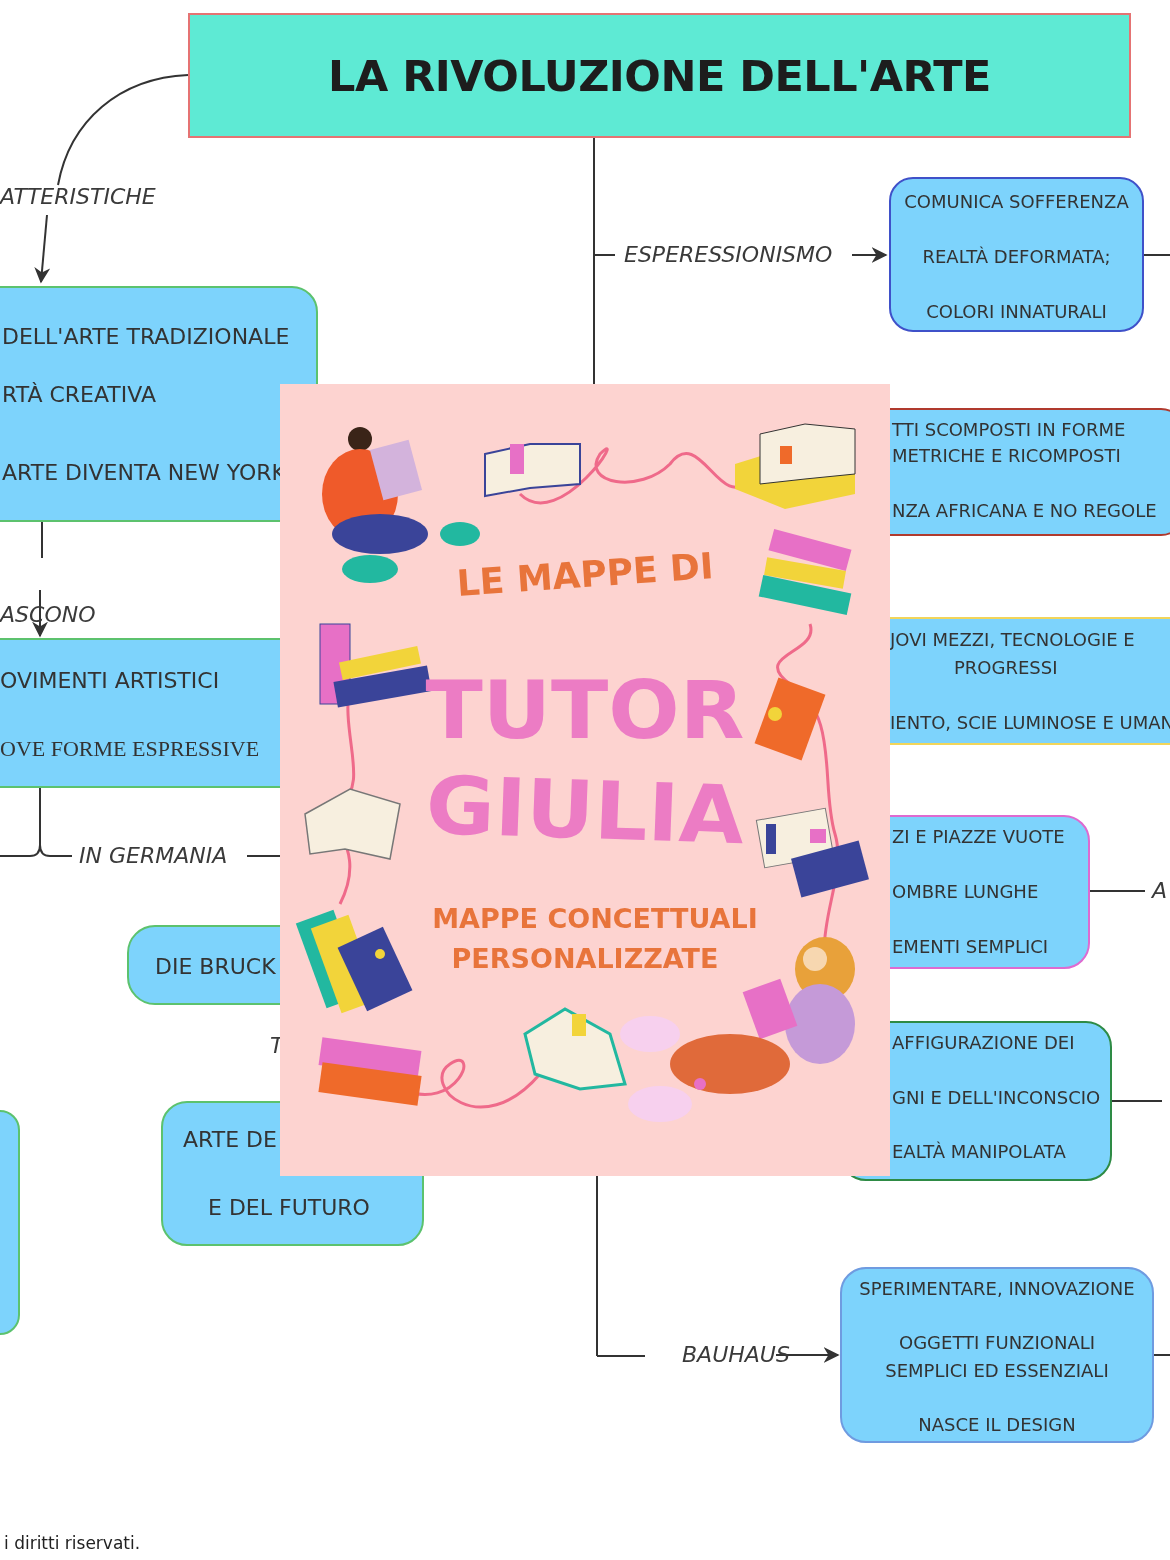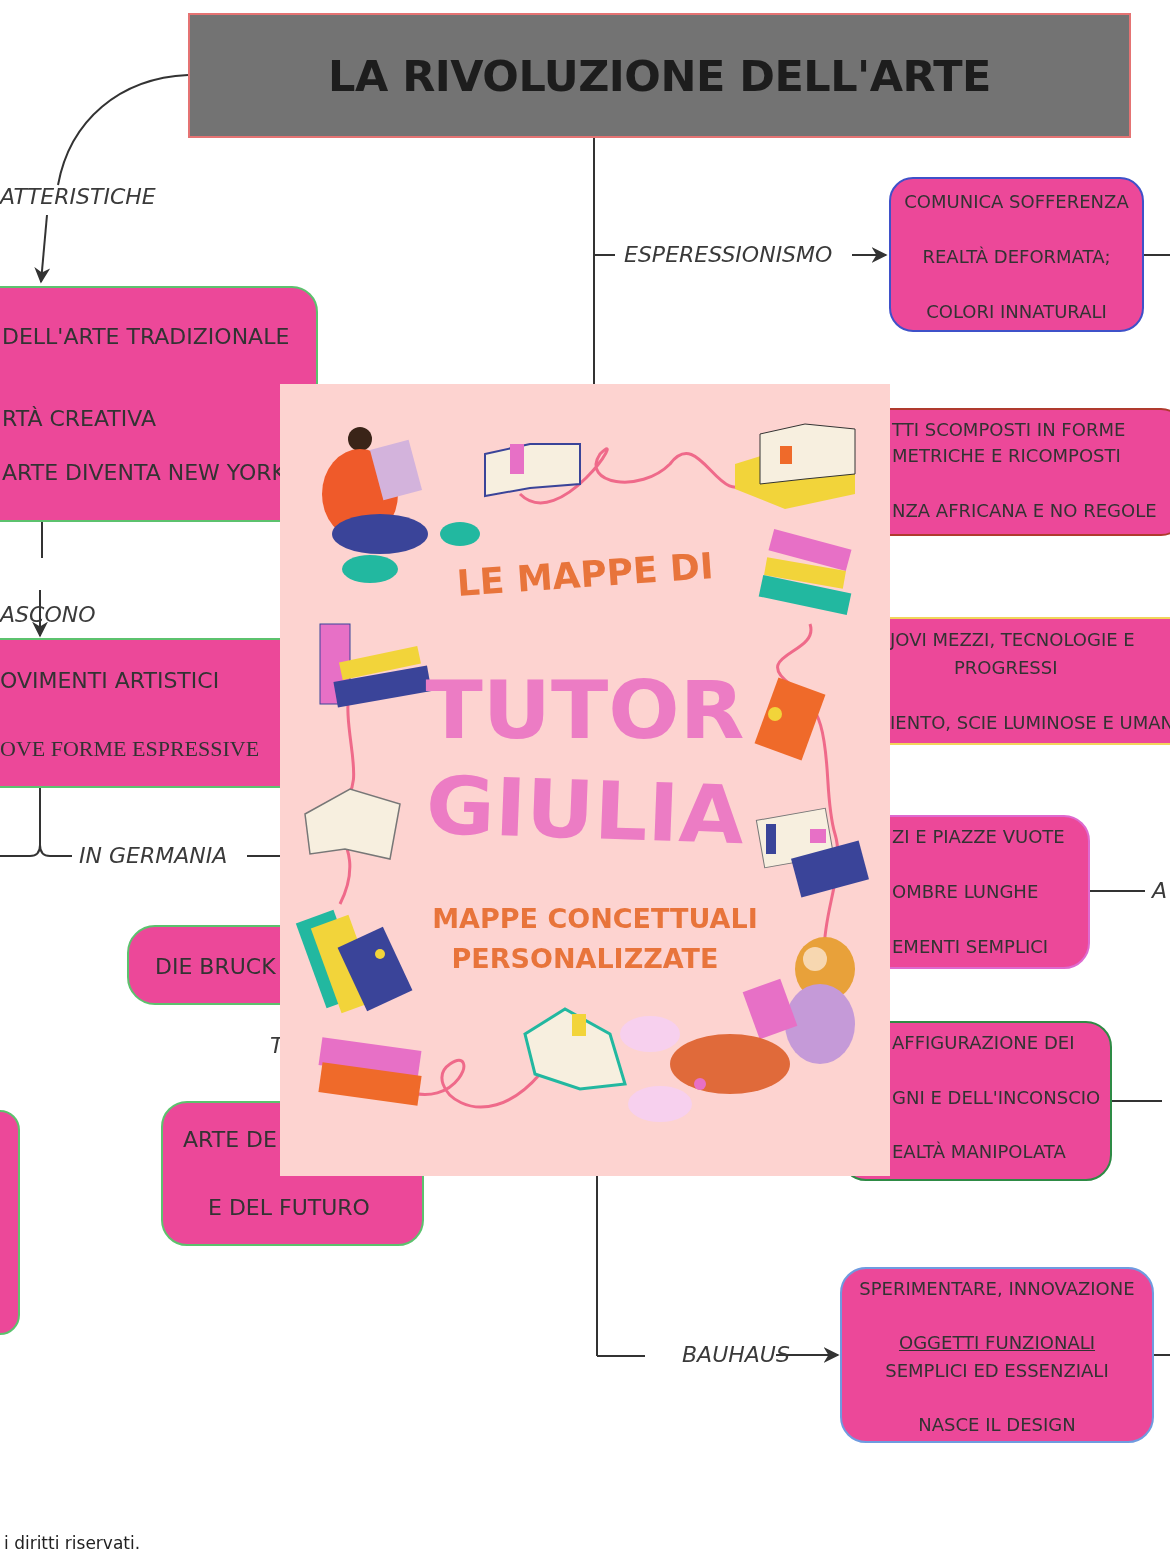--- a/index.html
+++ b/index.html
@@ -1,26 +1,26 @@
 <!DOCTYPE html>
 <html><head>
 <meta charset="utf-8">
 <style>
   * { box-sizing: border-box; margin: 0; padding: 0; }
   html, body { width: 1170px; height: 1560px; background: #ffffff; overflow: hidden; }
   body { position: relative; font-family: "DejaVu Sans", "Liberation Sans", sans-serif; color: #333333; }
   .abs { position: absolute; }
   svg.lines { position: absolute; left: 0; top: 0; width: 1170px; height: 1560px; }
 
-  .title-box { left: 188px; top: 13px; width: 943px; height: 125px; border: 2.5px solid #e57373; background: #737373;
+  .title-box { left: 188px; top: 13px; width: 943px; height: 125px; border: 2.5px solid #e57373; background: #5eead4;
     display: flex; align-items: center; justify-content: center; }
   .title-box span { font-family: "DejaVu Sans", sans-serif; font-weight: bold; font-size: 43px; color: #1d1d1d; letter-spacing: -0.5px; }
 
   .label { font-size: 22px; color: #3a3a3a; white-space: nowrap; line-height: 1; font-style: italic; }
-  .box { border-style: solid; border-width: 2.5px; border-radius: 22px; background: #ec4899; }
+  .box { border-style: solid; border-width: 2.5px; border-radius: 22px; background: #7dd3fc; }
   .box-line { position: absolute; font-size: 18px; color: #333; white-space: nowrap; line-height: 1; }
   .box-line.big { font-size: 22px; }
   .centered { text-align: center; width: 100%; left: 0; }
 
   .overlay { left: 280px; top: 384px; width: 610px; height: 792px; background: #fdd3d0; overflow: hidden; }
   .ov-text { position: absolute; text-align: center; width: 100%; left: 0; }
   .ov-small { font-family: "DejaVu Sans", sans-serif; color: #e8743b; font-weight: bold; }
   .ov-big { font-family: "DejaVu Sans", sans-serif; font-weight: 900; color: #ec7cc4; }
   .copyright { left: 4px; top: 1533px; font-size: 17px; color: #222; }
 </style>
@@ -60,21 +60,21 @@
 </svg>
 
 <div class="abs title-box">
   <span>LA RIVOLUZIONE DELL'ARTE</span>
 </div>
 
 <div class="abs label" style="left:0;top:186px;">ATTERISTICHE</div>
 
 <div class="abs box" style="left:-30px;top:286px;width:348px;height:236px;border-color:#5cc26e;border-radius:26px;">
   <div class="box-line big" style="left:30px;top:38px;">DELL'ARTE TRADIZIONALE</div>
-  <div class="box-line big" style="left:30px;top:120px;">RTÀ CREATIVA</div>
+  <div class="box-line big" style="left:30px;top:96px;">RTÀ CREATIVA</div>
   <div class="box-line big" style="left:30px;top:174px;">ARTE DIVENTA NEW YORK</div>
 </div>
 
 <div class="abs label" style="left:0;top:562px;margin-top:42px;">ASCONO</div>
 
 <div class="abs box" style="left:-30px;top:638px;width:320px;height:150px;border-color:#5cc26e;border-radius:0;border-left:none;border-right:none;">
   <div class="box-line big" style="left:30px;top:30px;">OVIMENTI ARTISTICI</div>
   <div class="box-line big" style="left:30px;top:98px;font-family:Liberation Serif, serif;">OVE FORME ESPRESSIVE</div>
 </div>
 
@@ -123,21 +123,21 @@
 <div class="abs box" style="left:840px;top:1021px;width:272px;height:160px;border-color:#2e8b45;border-radius:26px;">
   <div class="box-line" style="left:50px;top:11px;">AFFIGURAZIONE DEI</div>
   <div class="box-line" style="left:50px;top:66px;">GNI E DELL'INCONSCIO</div>
   <div class="box-line" style="left:50px;top:120px;">EALTÀ MANIPOLATA</div>
 </div>
 
 <div class="abs label" style="left:654px;top:1344px;margin-left:28px;">BAUHAUS</div>
 
 <div class="abs box" style="left:840px;top:1267px;width:314px;height:176px;border-color:#6f9be0;border-radius:26px;">
   <div class="box-line centered" style="top:11px;">SPERIMENTARE, INNOVAZIONE</div>
-  <div class="box-line centered" style="top:65px;text-decoration:underline;">OGGETTI FUNZIONALI</div>
+  <div class="box-line centered" style="top:65px;">OGGETTI FUNZIONALI</div>
   <div class="box-line centered" style="top:93px;">SEMPLICI ED ESSENZIALI</div>
   <div class="box-line centered" style="top:147px;">NASCE IL DESIGN</div>
 </div>
 
 <div class="abs overlay">
   <svg width="610" height="792" viewBox="0 0 610 792" style="position:absolute;left:0;top:0;">
 
     <path d="M240,110 C280,150 350,40 320,70 C300,100 360,110 390,80 C420,40 440,130 470,95" stroke="#ef6a8a" stroke-width="3" fill="none"></path>
     <path d="M530,240 C540,270 470,270 510,300 C560,330 540,400 555,450 C570,500 520,560 560,620" stroke="#ef6a8a" stroke-width="3" fill="none"></path>
     <path d="M70,300 C60,350 90,400 60,420 C40,440 90,460 60,520" stroke="#ef6a8a" stroke-width="3" fill="none"></path>

